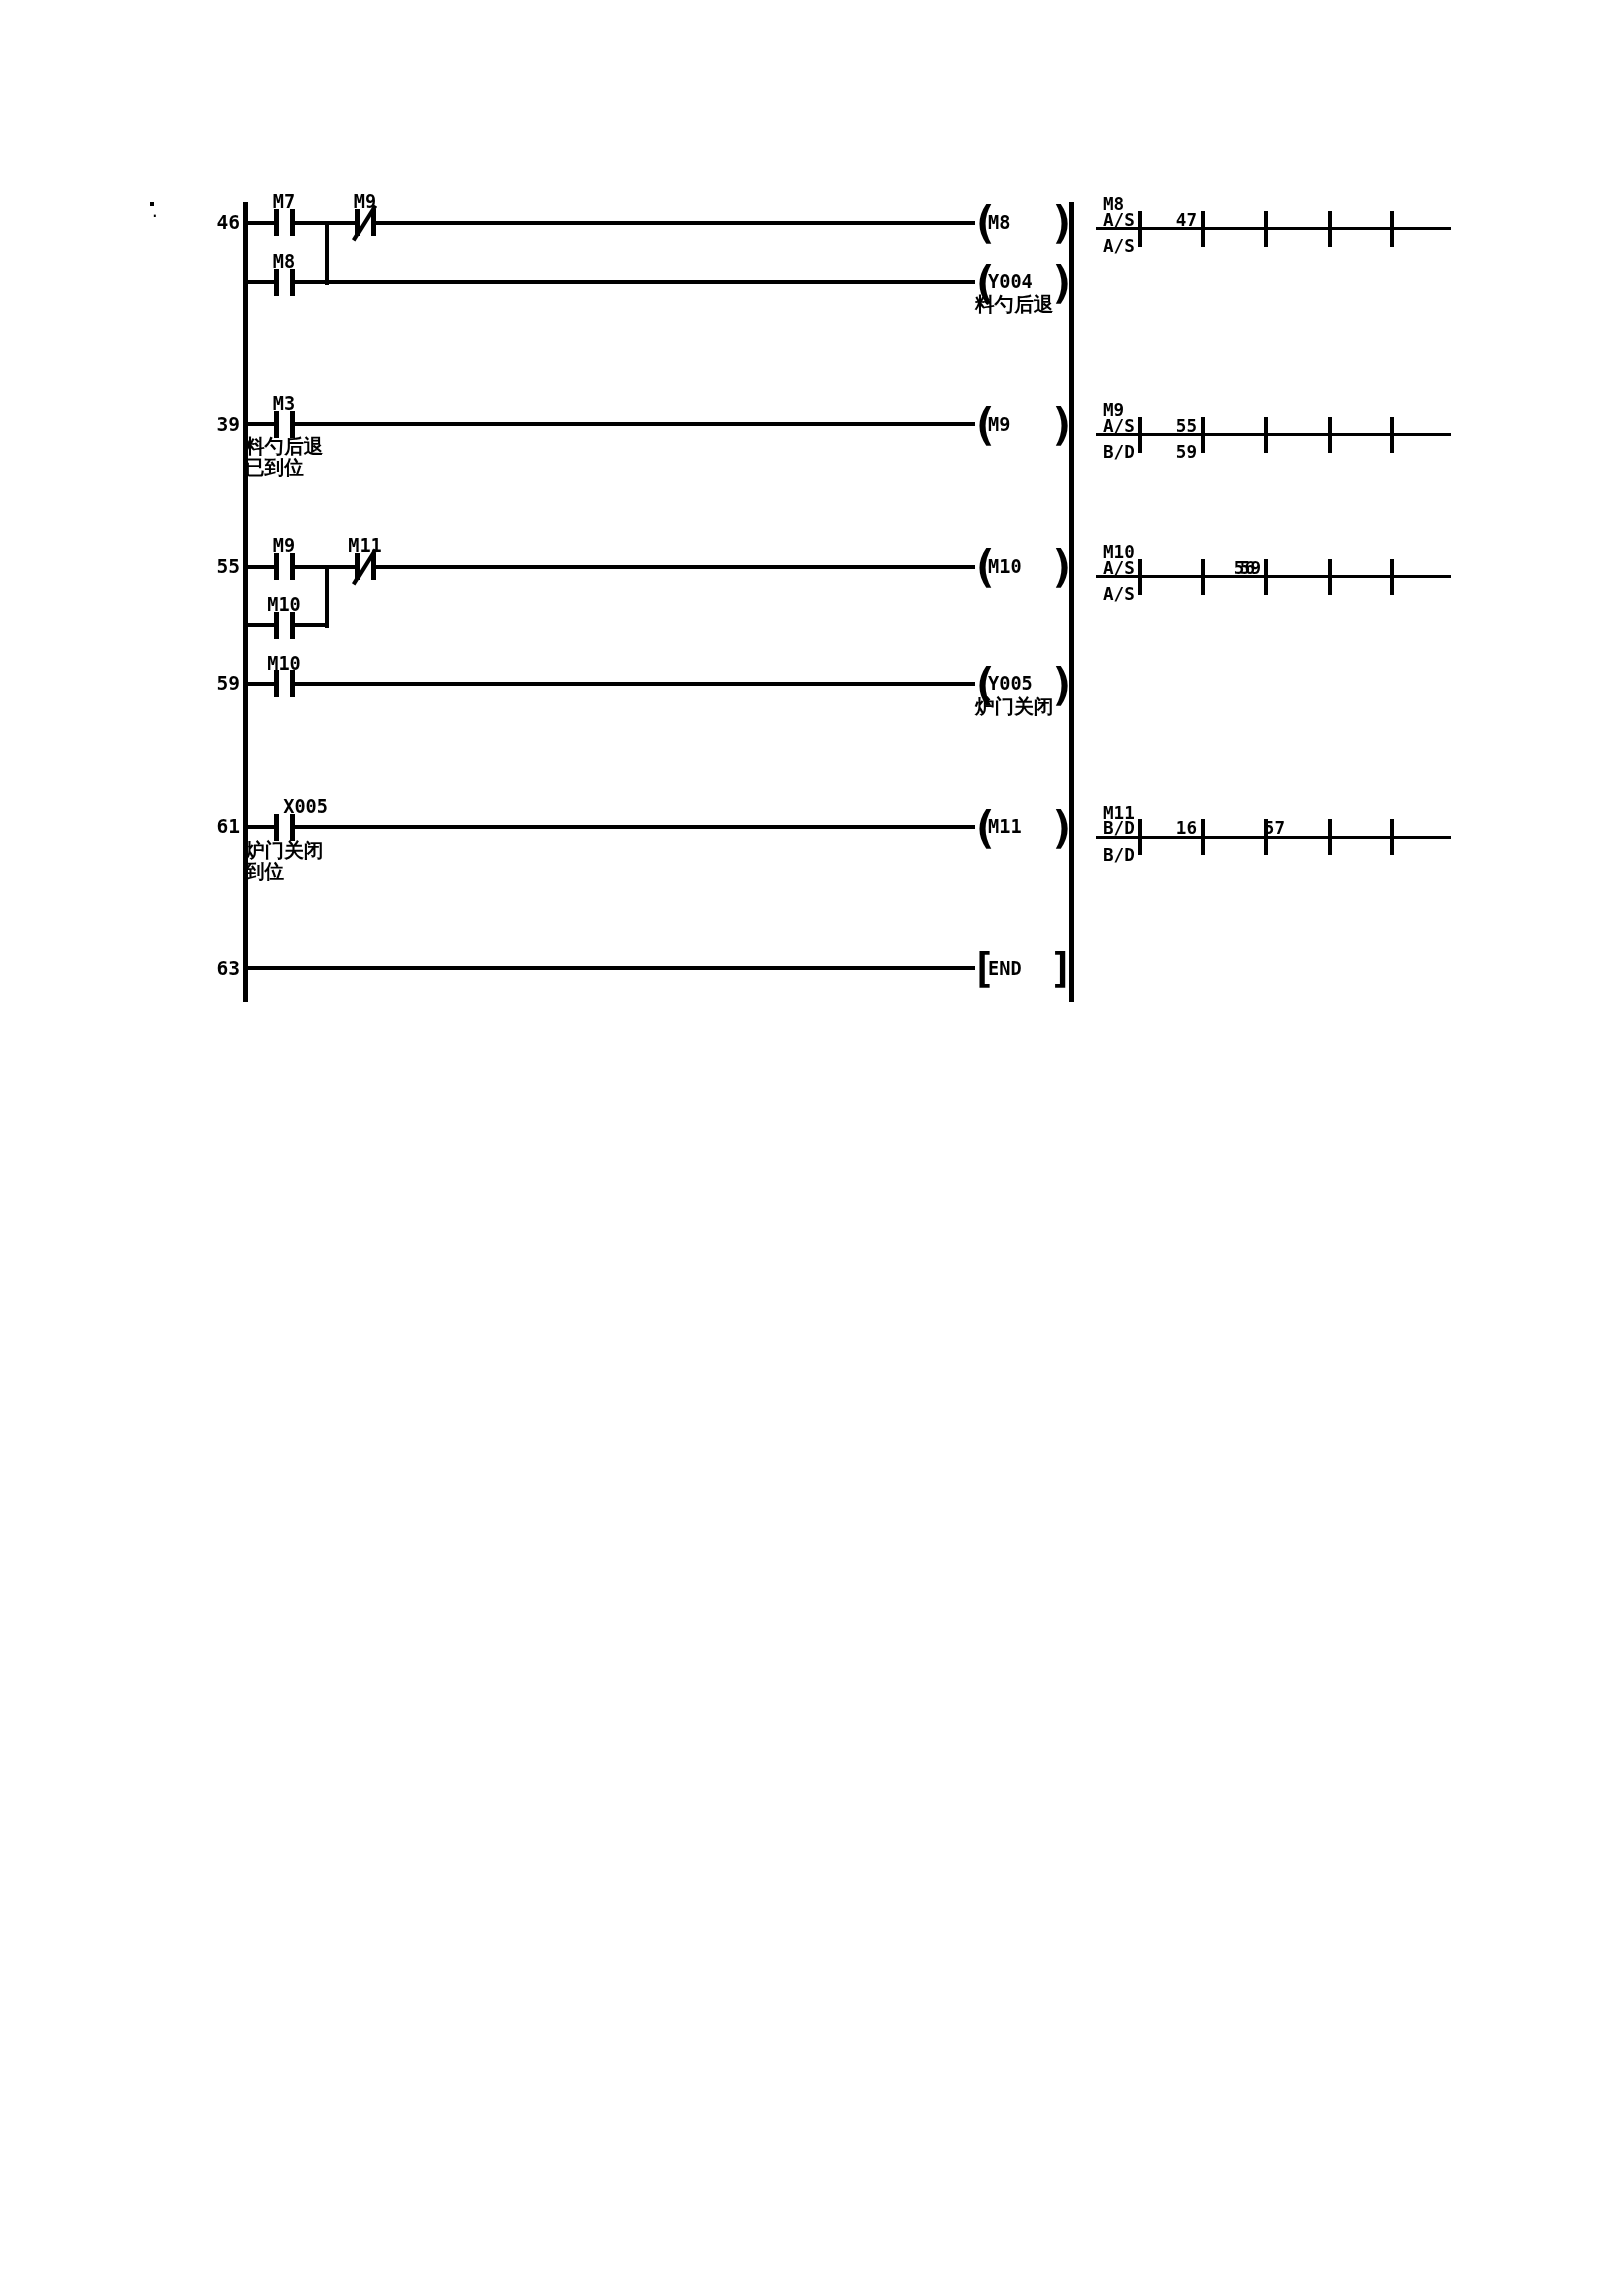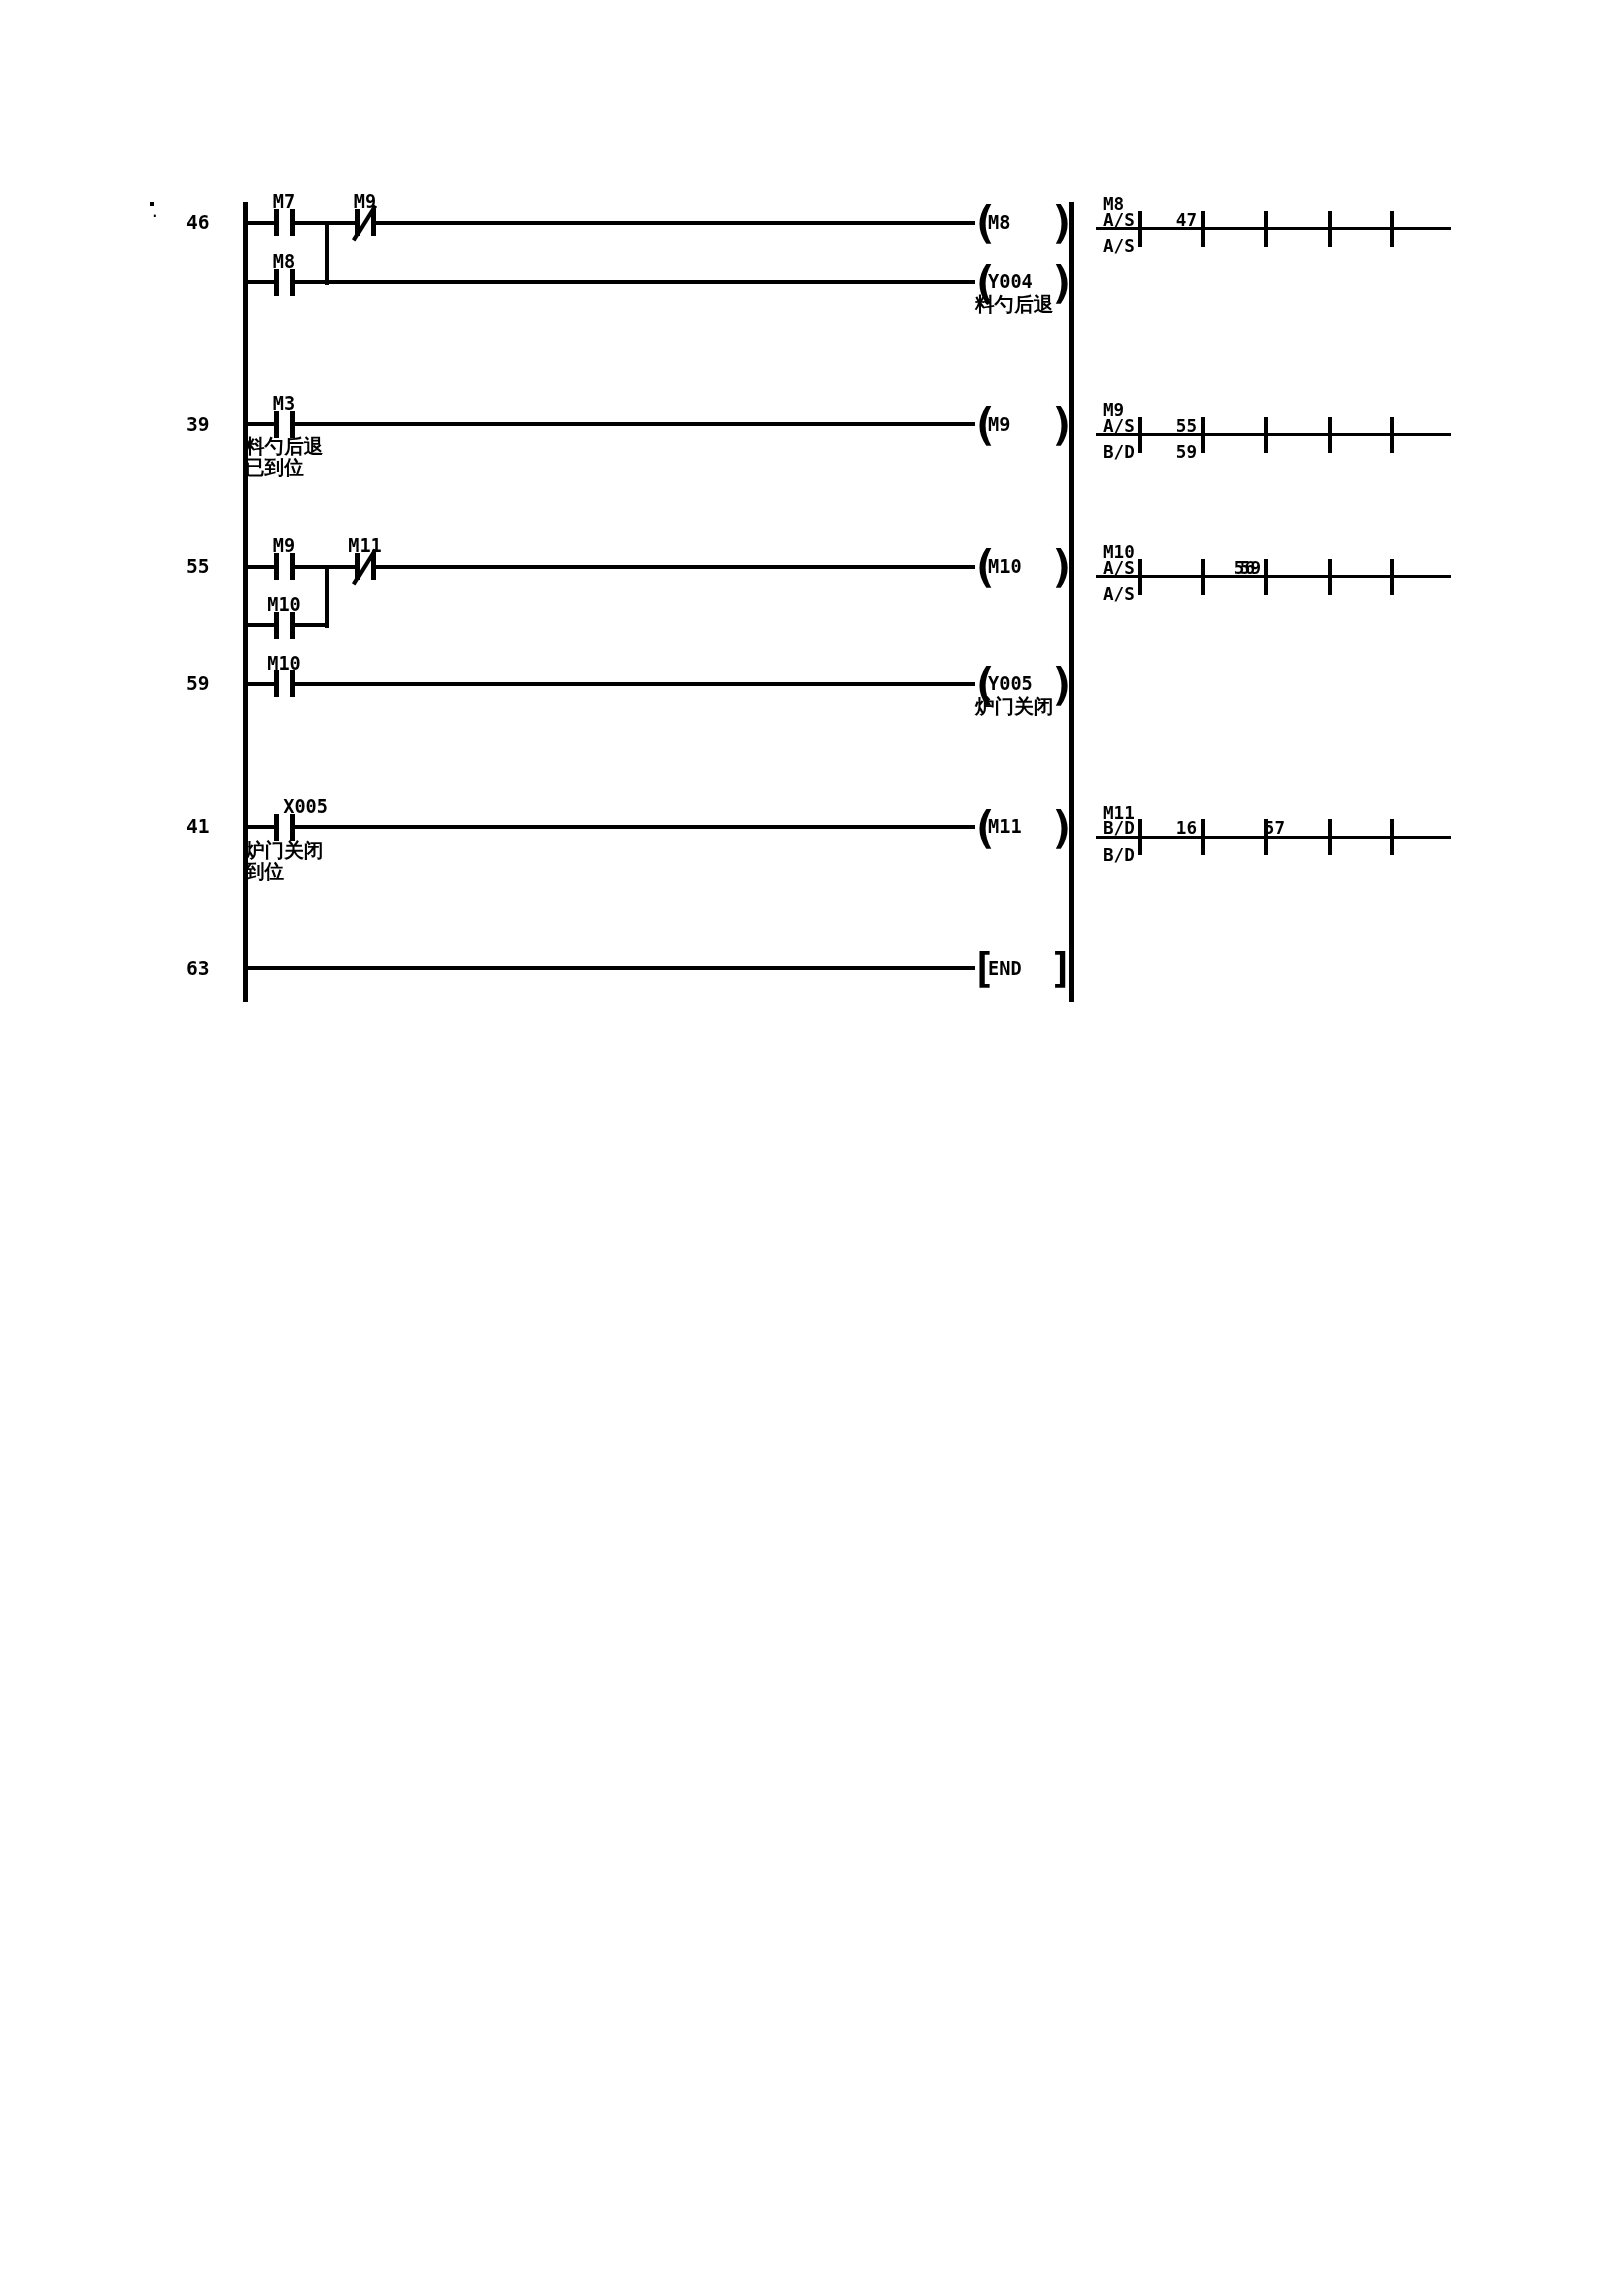--- a/index.html
+++ b/index.html
@@ -4,21 +4,21 @@
 <style>
   html,body{margin:0;padding:0;background:#ffffff;}
   #stage{
     position:relative;width:1621px;height:2293px;background:#ffffff;
     overflow:hidden;color:#000;
     font-family:"DejaVu Sans Mono","Liberation Mono",monospace;
   }
   .ink{position:absolute;background:#000;}
   .txt{position:absolute;white-space:nowrap;color:#000;}
   .lbl{font-size:18.6px;line-height:19.6px;font-weight:600;}
-  .num{font-size:19.6px;line-height:19.6px;font-weight:600;text-align:left;}
+  .num{font-size:19.6px;line-height:19.6px;font-weight:600;text-align:right;}
   .cmt{font-size:19.6px;line-height:20.6px;font-weight:600;}
   .xr{font-size:17.6px;line-height:17.6px;font-weight:600;}
   .xr-val{text-align:right;}
   .paren{font-size:45px;line-height:45px;font-weight:700;}
   .bracket{font-size:41px;line-height:41px;font-weight:700;}
   .contact{position:absolute;background:#ffffff;}
   .contact .bar{position:absolute;top:0;width:4.9px;height:100%;background:#000;}
   .nc-slash{position:absolute;height:3.9px;background:#000;transform:rotate(-58deg);}
 </style>
 </head>
@@ -95,21 +95,21 @@
     <div class="contact" style="left: 274px; top: 670px; width: 20.6px; height: 27.4px;">
       <div class="bar" style="left: 0px;"></div>
       <div class="bar" style="left: 15.7px;"></div>
     </div>
     <div class="txt lbl" style="left: 240px; top: 654px; width: 88px; text-align: center;">M10</div>
     <div class="txt paren" style="left: 971px; top: 662px;">(</div>
     <div class="txt lbl" style="left: 988px; top: 674px;">Y005</div>
     <div class="txt paren" style="left: 1049px; top: 662px;">)</div>
     <div class="txt cmt" style="left: 975px; top: 697px;">炉门关闭</div>
     <div class="ink" style="left: 245px; top: 825px; width: 730px; height: 3.9px;"></div>
-    <div class="txt num" style="left: 186px; top: 817px; width: 54px;">41</div>
+    <div class="txt num" style="left: 186px; top: 817px; width: 54px;">61</div>
     <div class="contact" style="left: 274px; top: 814px; width: 20.6px; height: 27.4px;">
       <div class="bar" style="left: 0px;"></div>
       <div class="bar" style="left: 15.7px;"></div>
     </div>
     <div class="txt lbl" style="left: 240px; top: 797px; width: 88px; text-align: right;">X005</div>
     <div class="txt paren" style="left: 971px; top: 805px;">(</div>
     <div class="txt lbl" style="left: 988px; top: 817px;">M11</div>
     <div class="txt paren" style="left: 1049px; top: 805px;">)</div>
     <div class="txt cmt" style="left: 245px; top: 841px;">炉门关闭</div>
     <div class="txt cmt" style="left: 245px; top: 862px;">到位</div>

